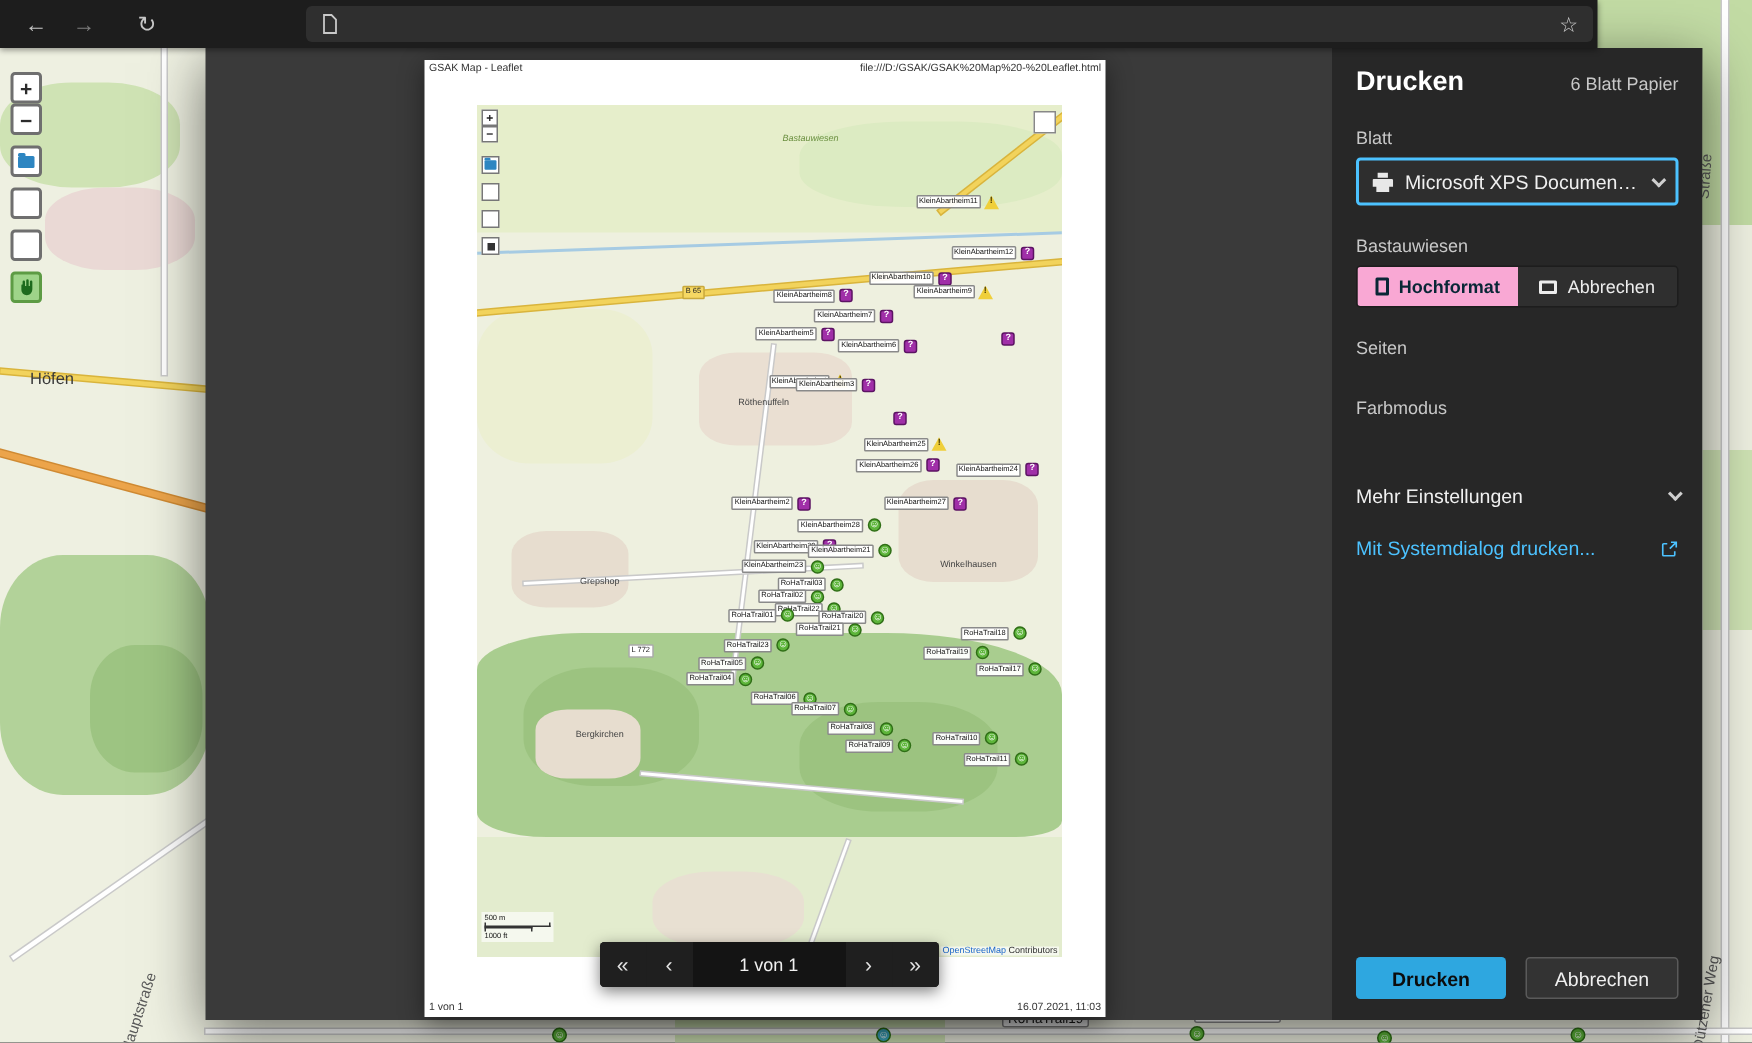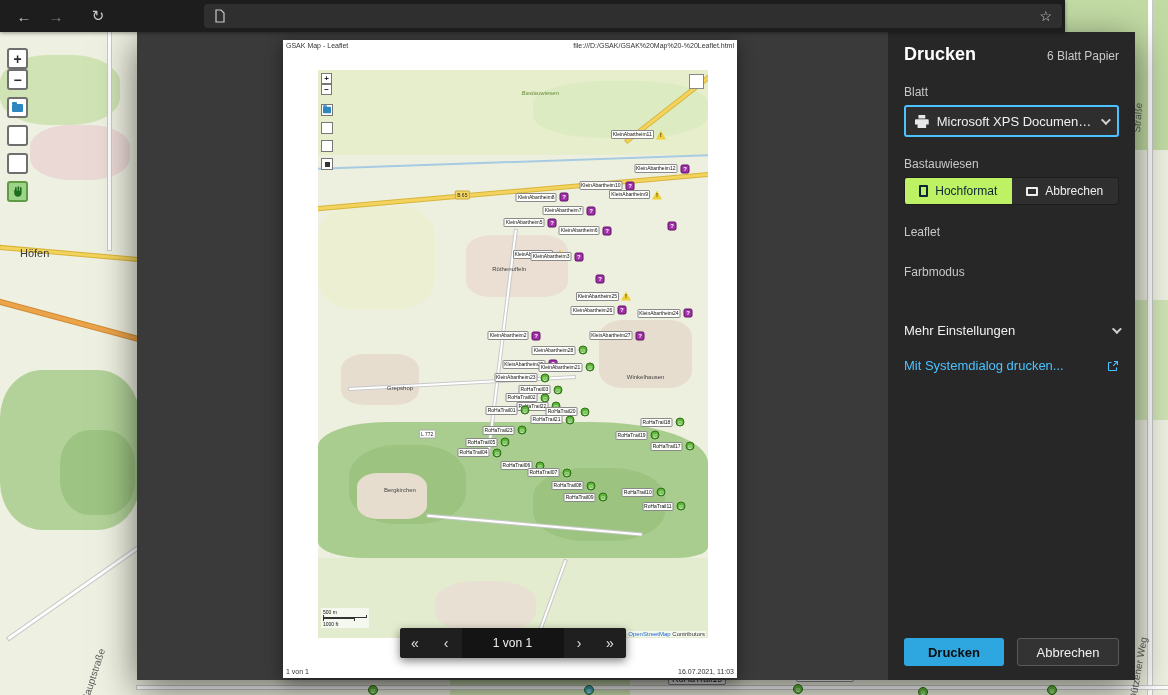--- a/index.html
+++ b/index.html
@@ -76,21 +76,21 @@
   .panel-head{display:flex;justify-content:space-between;align-items:baseline}
   .p-title{font-size:18px;font-weight:700;color:#fff}
   .p-sheets{font-size:12px;color:#c8c8c8}
   .p-label{font-size:12px;color:#c8c8c8;margin:20px 0 6px}
   .select{height:32px;background:#313131;border:1px solid #5c5c5c;border-radius:3px;display:flex;align-items:center;padding:0 9px;gap:8px;color:#f0f0f0;font-size:13px;cursor:pointer}
   .select.focus{border:2px solid #4cc2ff;background:#2e2e2e}
   .sel-val{white-space:nowrap;overflow:hidden;text-overflow:ellipsis}
   .chev{width:7px;height:7px;border-right:2px solid #cfcfcf;border-bottom:2px solid #cfcfcf;transform:rotate(45deg) translateY(-2px);margin-left:auto;flex:none}
   .seg{display:flex;height:28px;border-radius:3px;overflow:hidden;border:1px solid #1d1d1d}
   .seg-btn{flex:1;display:flex;align-items:center;justify-content:center;gap:7px;font-size:12px;cursor:pointer}
-  .seg-btn.on{background:#bef264;color:#092736;font-weight:normal}
+  .seg-btn.on{background:#f9a8d4;color:#092736;font-weight:bold}
   .seg-btn.off{background:#2f2f2f;color:#ededed}
   .page-ico{width:9px;height:12px;border:2px solid currentColor;border-radius:1px;flex:none}
   .page-ico.land{width:12px;height:9px}
   .more-row{display:flex;justify-content:space-between;align-items:center;margin-top:38px;color:#f0f0f0;font-size:13px;cursor:pointer}
   .sys-row{display:flex;justify-content:space-between;align-items:center;margin-top:20px;color:#4cc2ff;font-size:13px;cursor:pointer}
   .panel-foot{margin-top:auto;display:flex;gap:13px}
   .btn{height:28px;border-radius:3px;font-size:13px;flex:1;display:flex;align-items:center;justify-content:center;border:none;cursor:pointer}
   .btn.primary{background:#2ea7e0;color:#0c0c0c;font-weight:700}
   .btn.secondary{background:#333;border:1px solid #5a5a5a;color:#f0f0f0}
 </style>
@@ -406,21 +406,21 @@
     <div class="seg">
       <div class="seg-btn on">
         <span class="page-ico"></span>
         <span>Hochformat</span>
       </div>
       <div class="seg-btn off">
         <span class="page-ico land"></span>
         <span>Abbrechen</span>
       </div>
     </div>
-    <div class="p-label">Leaflet</div>
+    <div class="p-label">Seiten</div>
     <div class="p-label">Farbmodus</div>
     <div class="more-row">
       <span>Mehr Einstellungen</span>
       <span class="chev"></span>
     </div>
     <div class="sys-row">
       <span>Mit Systemdialog drucken...</span>
       <svg width="12" height="12" viewBox="0 0 12 12">
           <path fill="none" stroke="#4cc2ff" stroke-width="1.1" d="M4.5 2.5H2.2a.7.7 0 00-.7.7v6.6c0 .4.3.7.7.7h6.6a.7.7 0 00.7-.7V7.5M7 1.5h3.5V5M10.6 1.4 6.2 5.8"></path>
         </svg>

